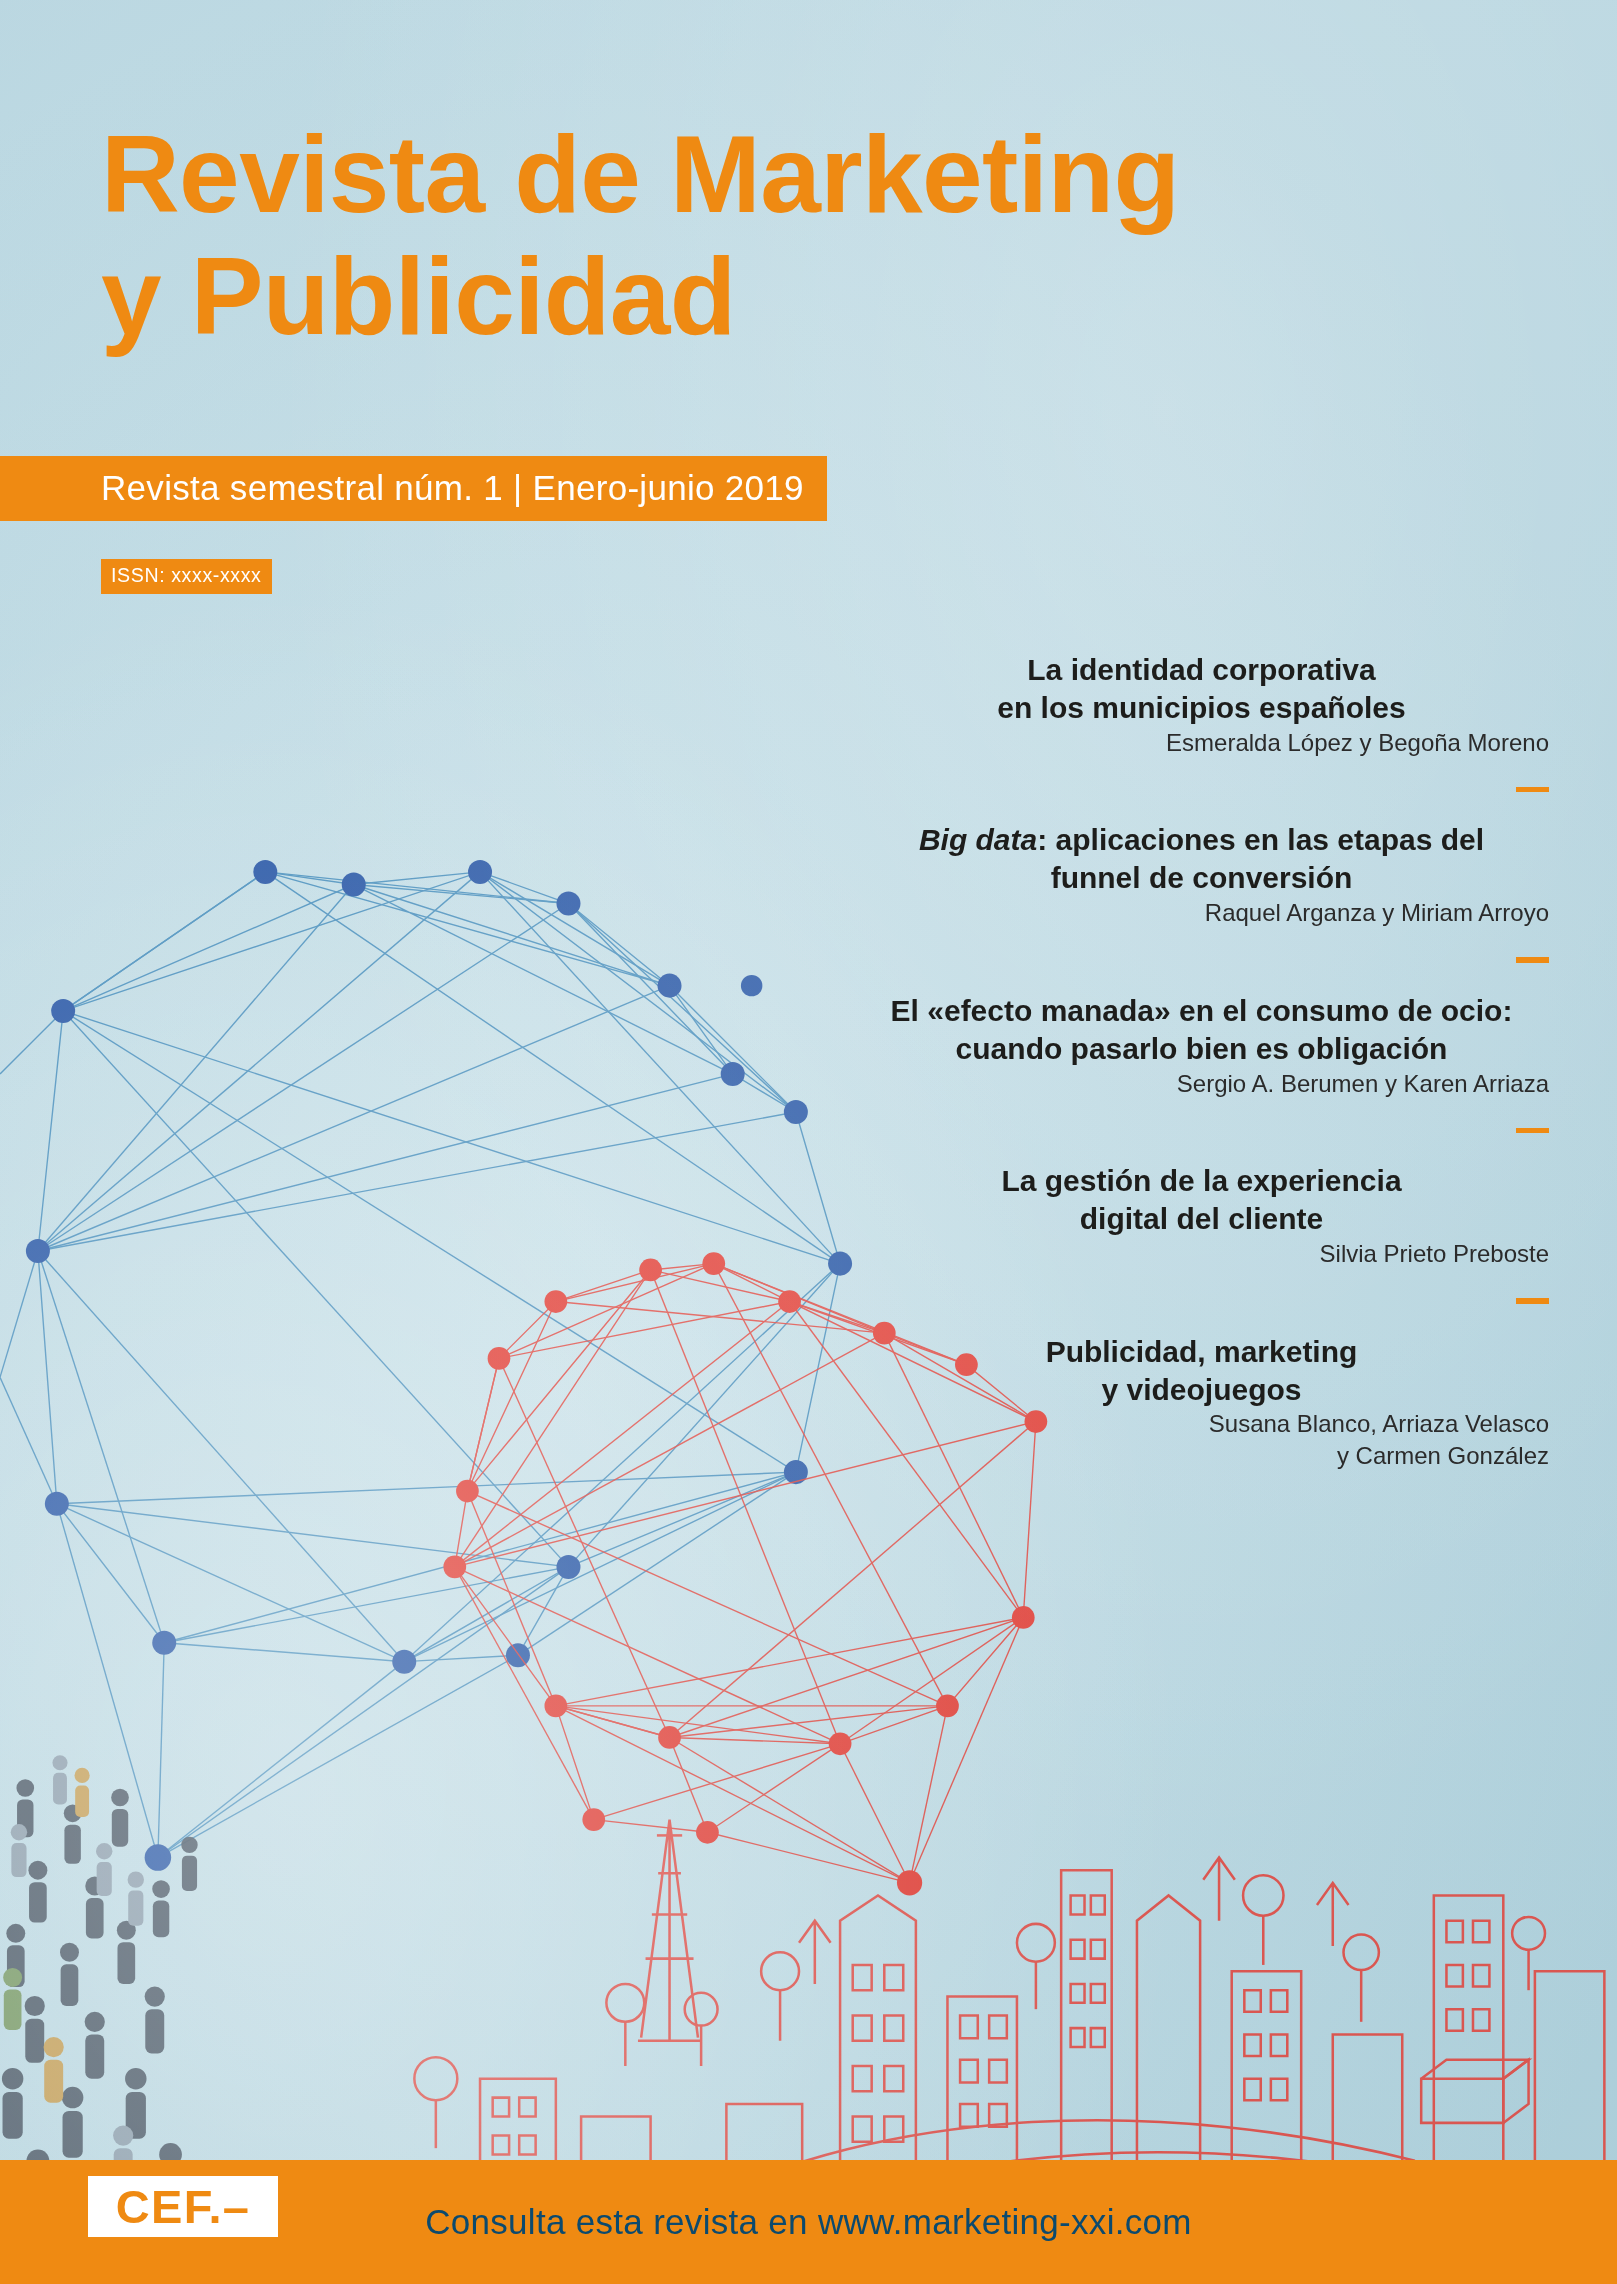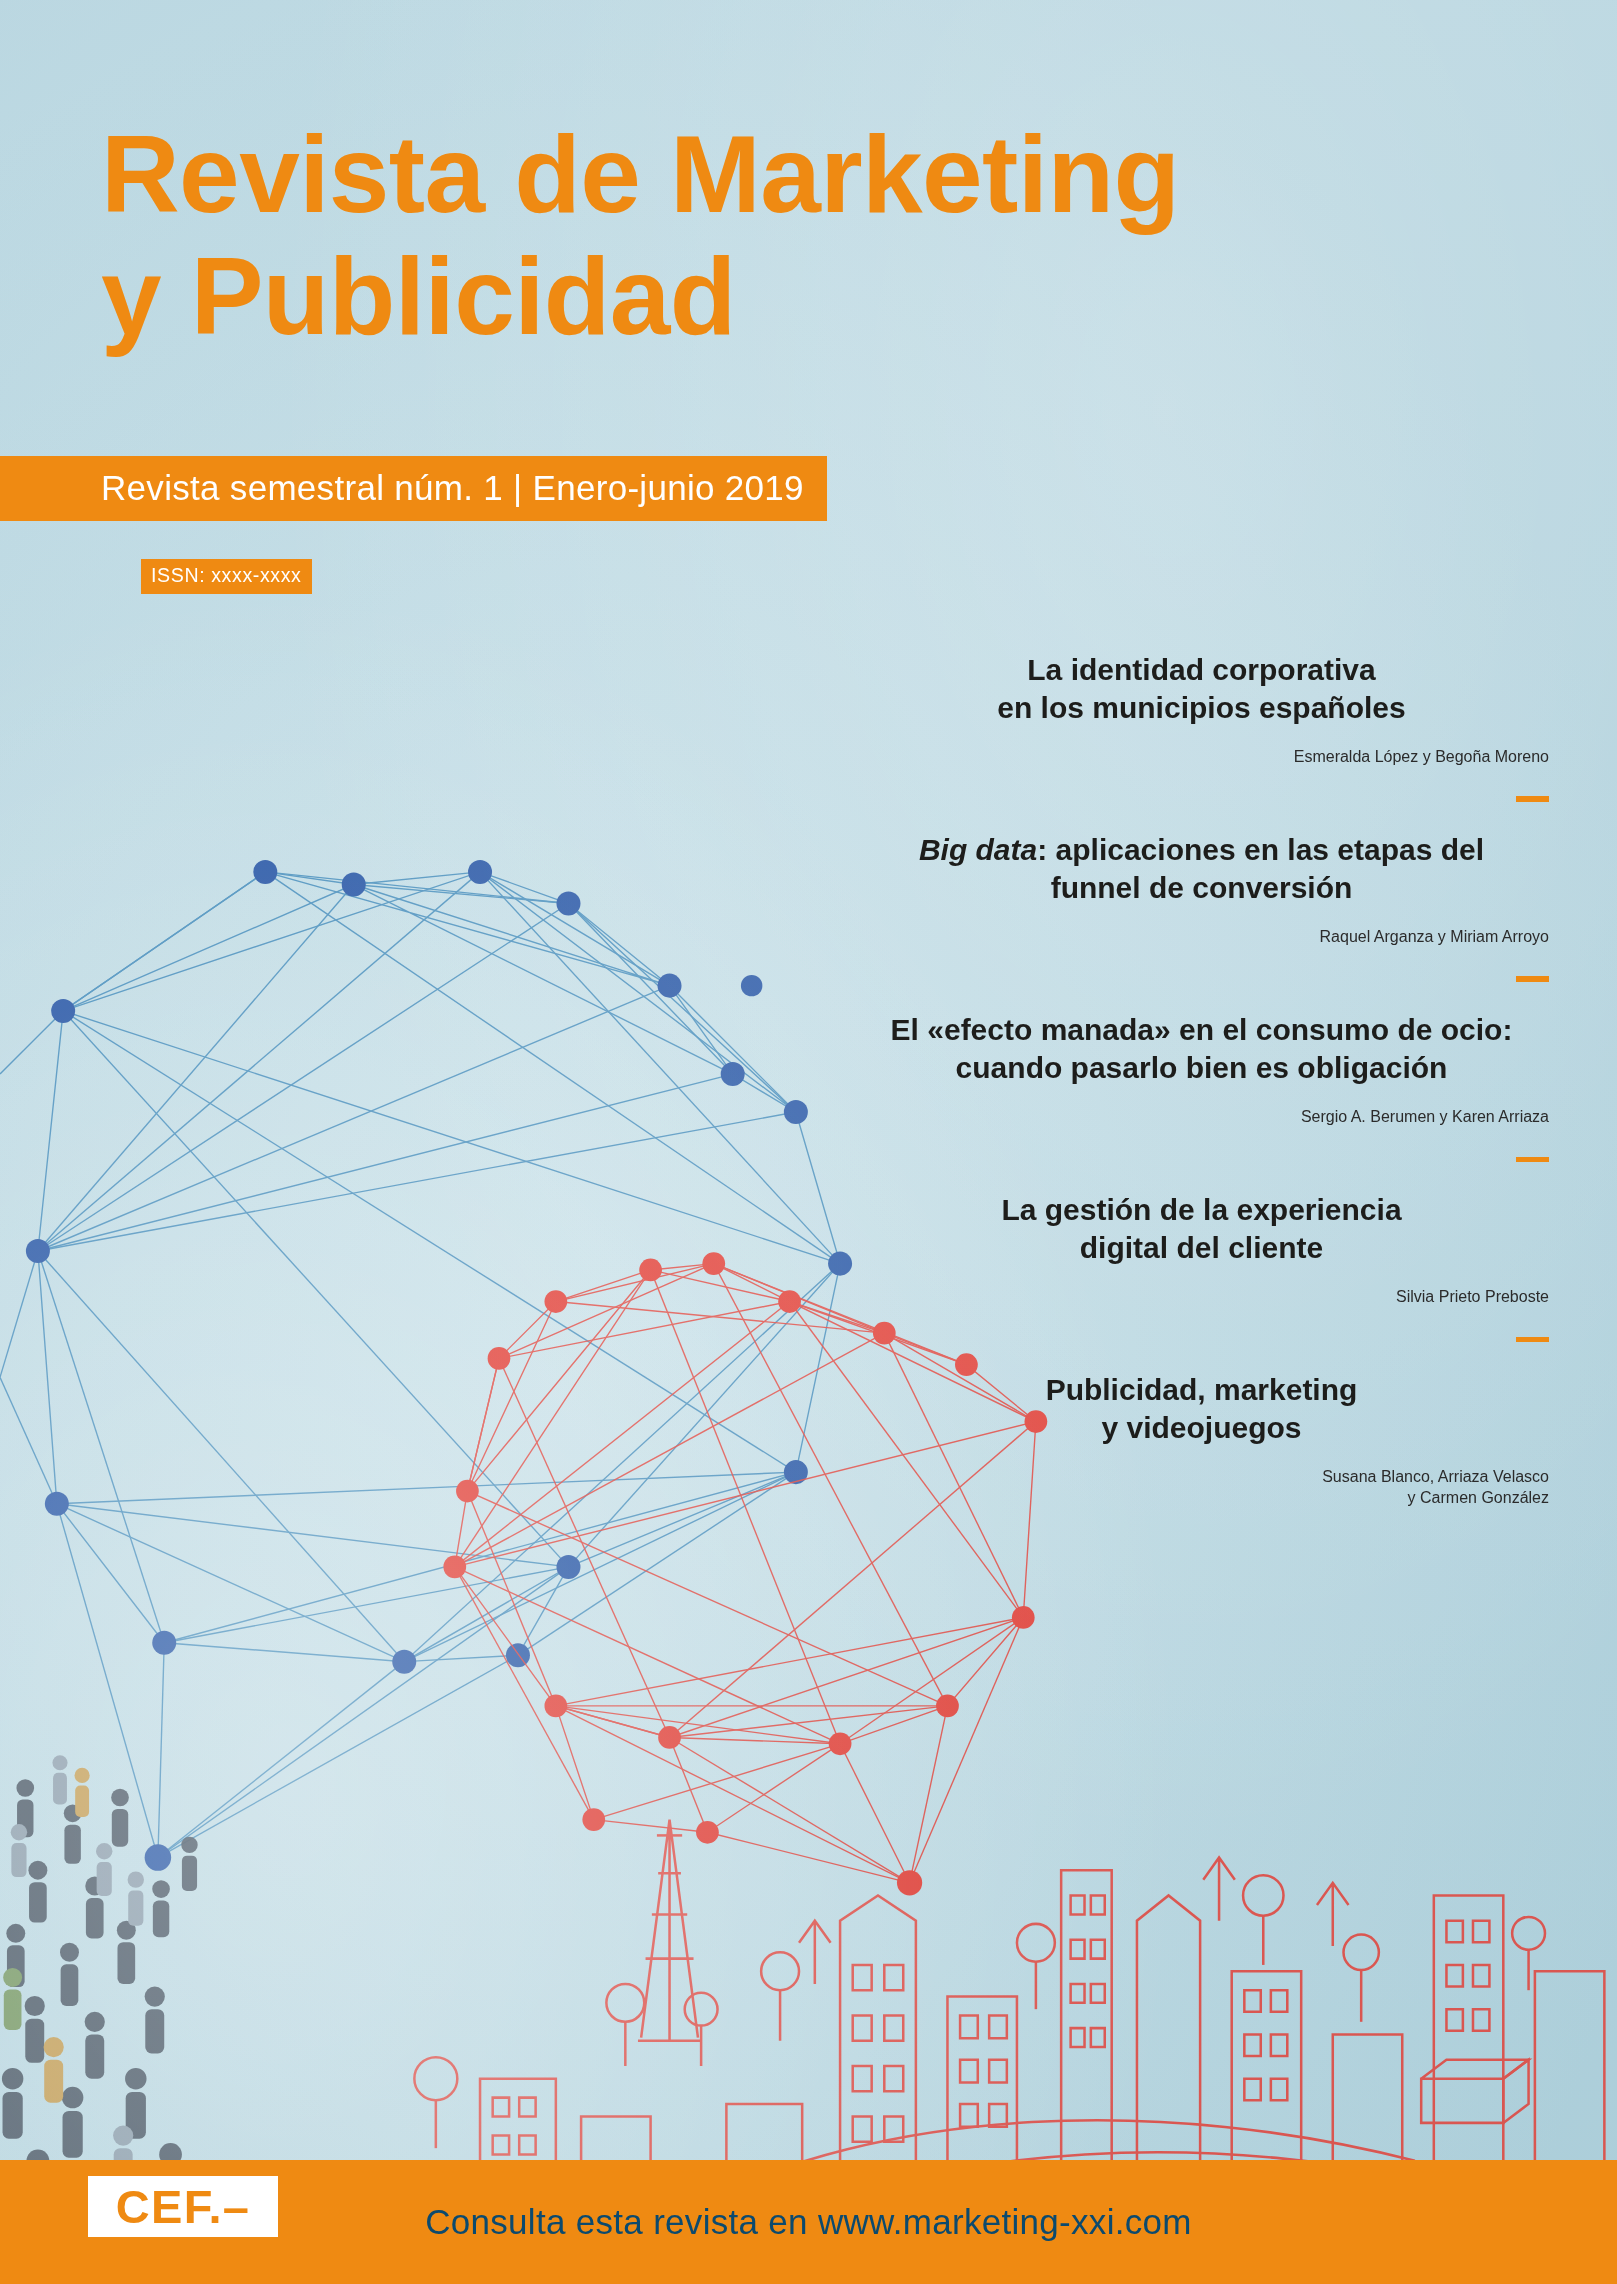--- a/index.html
+++ b/index.html
@@ -72,21 +72,20 @@
     position: absolute;
     left: 101px;
     top: 559px;
     z-index: 5;
     background: #ef8a12;
     color: #ffffff;
     font-size: 19.6px;
     line-height: 1;
     padding: 7px 10px 8.2px 10px;
     letter-spacing: 0.6px;
-    margin-left: 40px;
   }
 
   
   .toc {
     position: absolute;
     right: 68px;
     top: 651px;
     width: 695px;
     z-index: 5;
     text-align: right;
@@ -95,24 +94,24 @@
   .toc-title {
     color: #1d1d1b;
     font-size: 30px;
     font-weight: bold;
     line-height: 1.26;
     text-align: center;
   }
   .toc-title em { }
   .toc-authors {
     color: #2b2b2b;
-    font-size: 16px;
+    font-size: 24px;
     font-weight: normal;
     line-height: 1.3;
-    margin-top: 20px;
+    margin-top: 0;
   }
   .toc-sep {
     height: 5.7px;
     width: 33px;
     background: #ef8a12;
     margin: 29px 0 29px auto;
   }
 
   
   .footer-bar {

